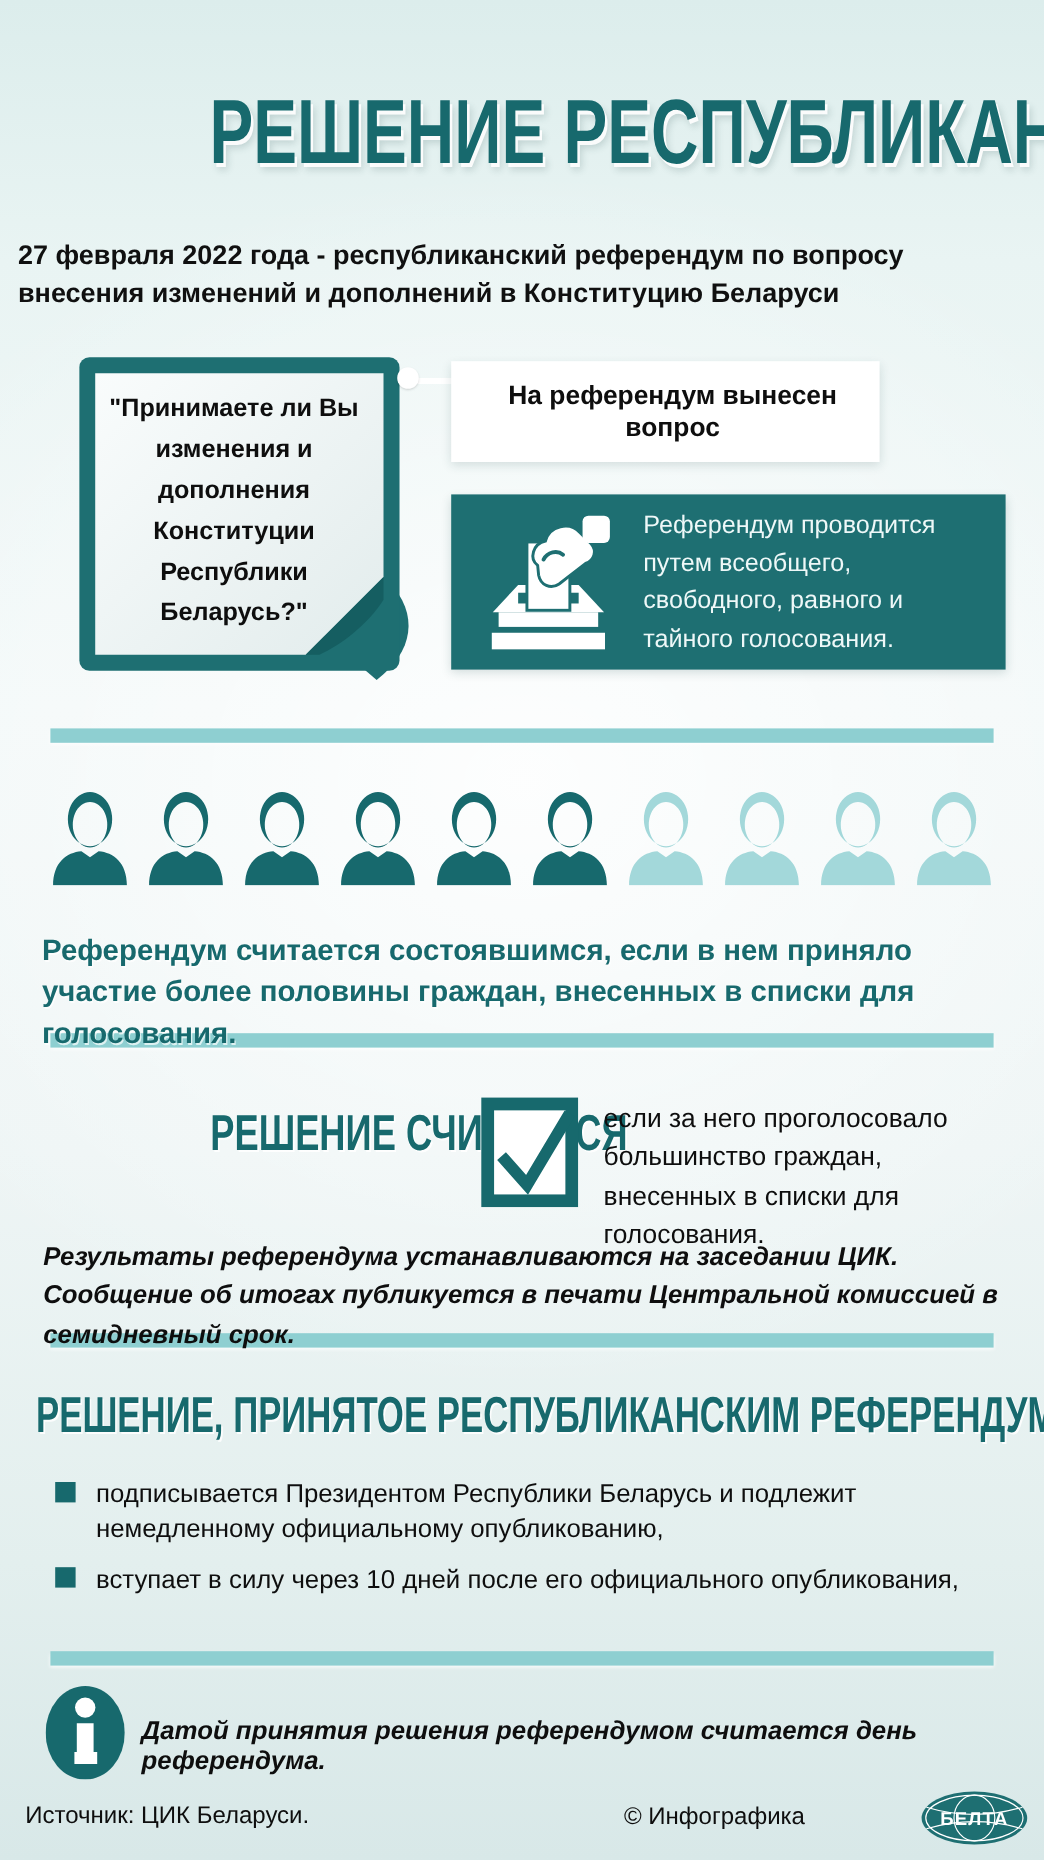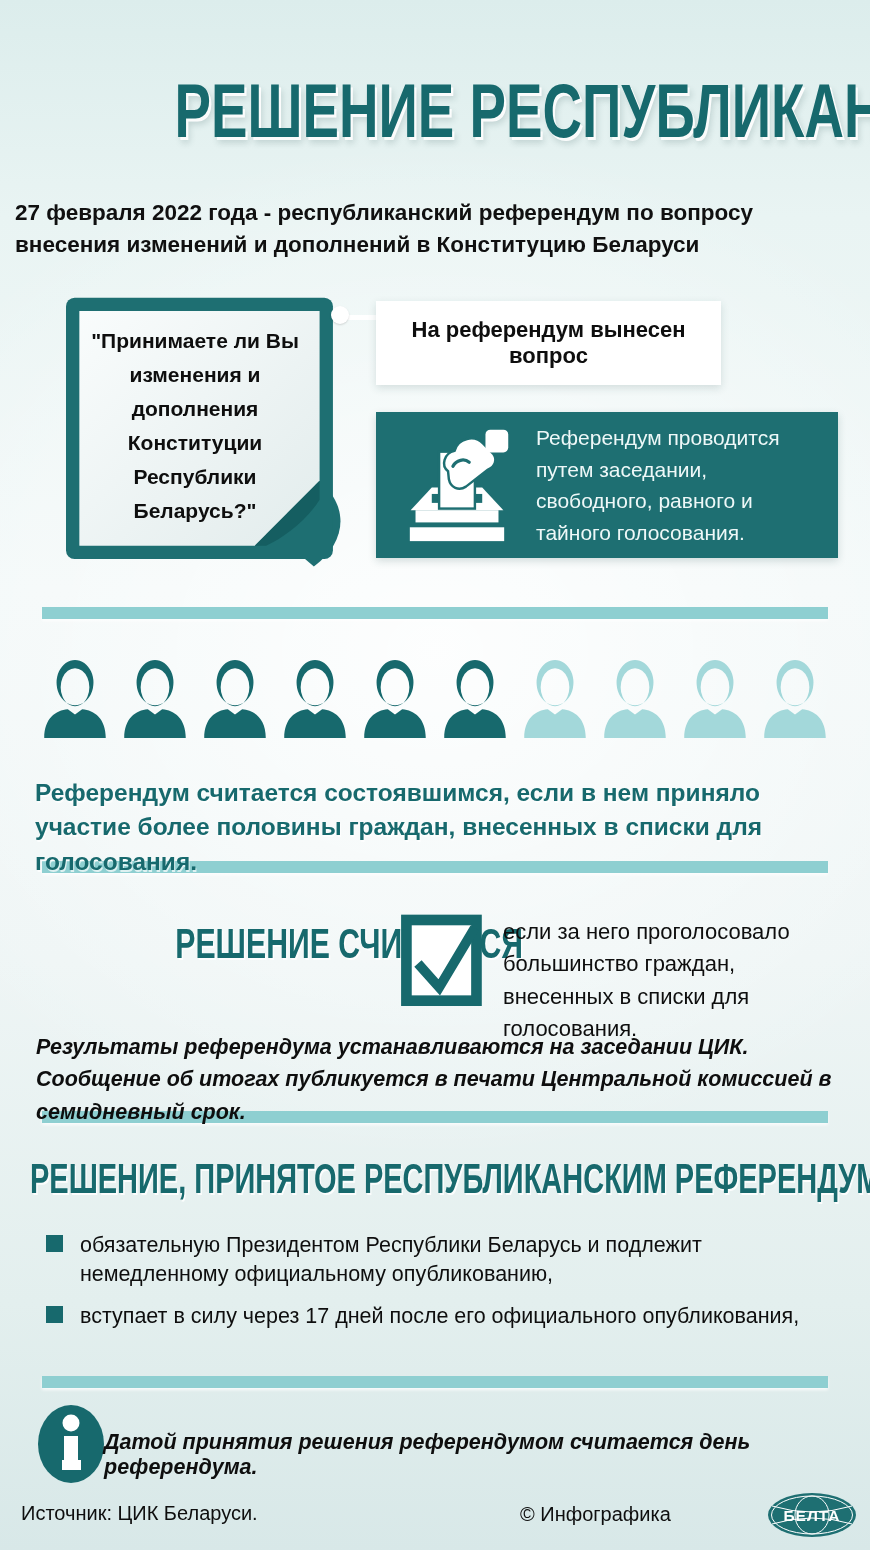--- a/index.html
+++ b/index.html
@@ -27,21 +27,21 @@
     font-weight:bold;font-size:22.5px;line-height:1.42;color:#101010;}
 
   
   .note{left:66px;top:297px;width:286px;height:278px;}
   .note-text{left:84px;top:322px;width:222px;height:208px;display:flex;align-items:center;justify-content:center;
     text-align:center;font-weight:bold;font-size:21px;line-height:1.62;color:#0e0e0e;}
   .conn-line{left:342px;top:315px;width:42px;height:5px;background:#fff;}
   .conn-dot{left:331px;top:306px;width:18px;height:18px;border-radius:50%;background:#fff;box-shadow:0 1px 2px rgba(0,0,0,.15);}
   .callout{left:376px;top:301px;width:345px;height:84px;background:#fff;
     box-shadow:0 3px 8px rgba(30,70,70,.15);display:flex;align-items:center;justify-content:flex-end;
-    font-weight:bold;font-size:22px;color:#0e0e0e;text-align:center;}
+    font-weight:bold;font-size:22px;color:#0e0e0e;text-align:center;padding-left:12px;}
   .teal-panel{left:376px;top:412px;width:462px;height:146px;background:var(--panel-teal,#1e6f72);
     box-shadow:0 3px 8px rgba(30,70,70,.18);}
   .panel-icon{left:396px;top:424px;width:122px;height:122px;}
   .panel-text{left:536px;top:428px;width:292px;height:114px;display:flex;align-items:center;
     color:#eef8f8;font-size:21px;line-height:1.5;}
 
   
   .band{left:42px;width:786px;height:12px;background:var(--band-teal,#8ecfd1);box-shadow:0 2px 3px rgba(255,255,255,.8);}
   .band1{top:607px}.band2{top:861px}.band3{top:1111px}.band4{top:1376px}
 
@@ -68,21 +68,21 @@
   .adopted-heading{left:30px;top:1156px;width:830px;
     color:var(--dark-teal,#17696d);font-weight:bold;font-size:42px;line-height:1.1;
     text-shadow:2px 2px 0 rgba(255,255,255,.85);}
   .adopted-heading .cond{transform:scaleX(.69);}
   .bullets{left:46px;top:1231px;width:770px;list-style:none;margin:0;padding:0;}
   .bullets li{position:relative;padding-left:34px;margin-bottom:13px;font-size:21.5px;line-height:1.35;color:#0e0e0e;}
   .bullet-square{position:absolute;left:0;top:4px;width:17px;height:17px;background:var(--dark-teal,#17696d);}
 
   
   .info-icon{left:38px;top:1405px;width:66px;height:78px;}
-  .info-text{left:104px;top:1430px;width:720px;font-style:italic;font-weight:bold;
+  .info-text{left:118px;top:1430px;width:720px;font-style:italic;font-weight:bold;
     font-size:21.5px;color:#0e0e0e;}
 
   
   .source{left:21px;top:1502px;font-size:20px;color:#0e0e0e;}
   .credit{left:520px;top:1503px;width:240px;text-align:left;font-size:20px;color:#0e0e0e;}
   .belta-logo{left:766px;top:1490px;width:92px;height:50px;}
 </style>
 </head>
 <body style="--dark-teal: #17696d; --panel-teal: #1e6f72; --band-teal: #8ecfd1; --people-light: #a3d8da; --ink: #0e0e0e;">
 
@@ -128,21 +128,21 @@
       <polygon points="18,106 44,78 106,78 132,106"></polygon>
       <rect x="44" y="86" width="62" height="11" fill="#1e6f72"></rect>
       <rect x="53" y="34" width="44" height="70" stroke="#1e6f72" stroke-width="3"></rect>
       <path d="M64,58 C55,51 59,36 72,33 C76,17 97,13 107,24 L119,36 C125,43 122,53 113,56 L86,77 C77,83 67,78 65,68 Z" stroke="#1e6f72" stroke-width="3"></path>
       <path d="M70,52 C74,44 84,42 90,47" fill="none" stroke="#1e6f72" stroke-width="4" stroke-linecap="round"></path>
       <rect x="110" y="7" width="28" height="28" rx="6"></rect>
       <rect x="24" y="106" width="102" height="15"></rect>
       <rect x="17" y="127" width="116" height="17"></rect>
     </g>
   </svg>
-  <div class="abs panel-text">Референдум проводится путем заседании, свободного, равного и тайного голосования.</div>
+  <div class="abs panel-text">Референдум проводится путем всеобщего, свободного, равного и тайного голосования.</div>
 
   <div class="abs band band1"></div>
   <div class="abs band band2"></div>
   <div class="abs band band3"></div>
   <div class="abs band band4"></div>
 
   <div class="abs people-row">
       <div class="person dark"><svg viewBox="0 0 72 78">
           <use href="#sym-person"></use>
         </svg></div>
@@ -185,25 +185,25 @@
   </svg>
   <div class="abs results-note">Результаты референдума устанавливаются на заседании ЦИК. Сообщение об итогах публикуется в печати Центральной комиссией в семидневный срок.</div>
   <div class="abs decision-cond">если за него проголосовало большинство граждан, внесенных в списки для голосования.</div>
 
   <div class="abs adopted-heading">
     <span class="cond cond-left">РЕШЕНИЕ, ПРИНЯТОЕ РЕСПУБЛИКАНСКИМ РЕФЕРЕНДУМОМ</span>
   </div>
   <ul class="abs bullets">
     <li>
       <span class="bullet-square"></span>
-      <span>обязательную Президентом Республики Беларусь и подлежит немедленному официальному опубликованию,</span>
+      <span>подписывается Президентом Республики Беларусь и подлежит немедленному официальному опубликованию,</span>
     </li>
     <li>
       <span class="bullet-square"></span>
-      <span>вступает в силу через 17 дней после его официального опубликования,</span>
+      <span>вступает в силу через 10 дней после его официального опубликования,</span>
     </li>
   </ul>
 
   <svg class="abs info-icon" viewBox="0 0 66 78">
     <ellipse cx="33" cy="39" rx="33" ry="39" fill="#17696d"></ellipse>
     <circle cx="33" cy="18" r="8.5" fill="#ffffff"></circle>
     <path d="M26,31 H40 V55 H43 V65 H24 V55 H26 Z" fill="#ffffff"></path>
   </svg>
   <div class="abs info-text">Датой принятия решения референдумом считается день референдума.</div>
 

